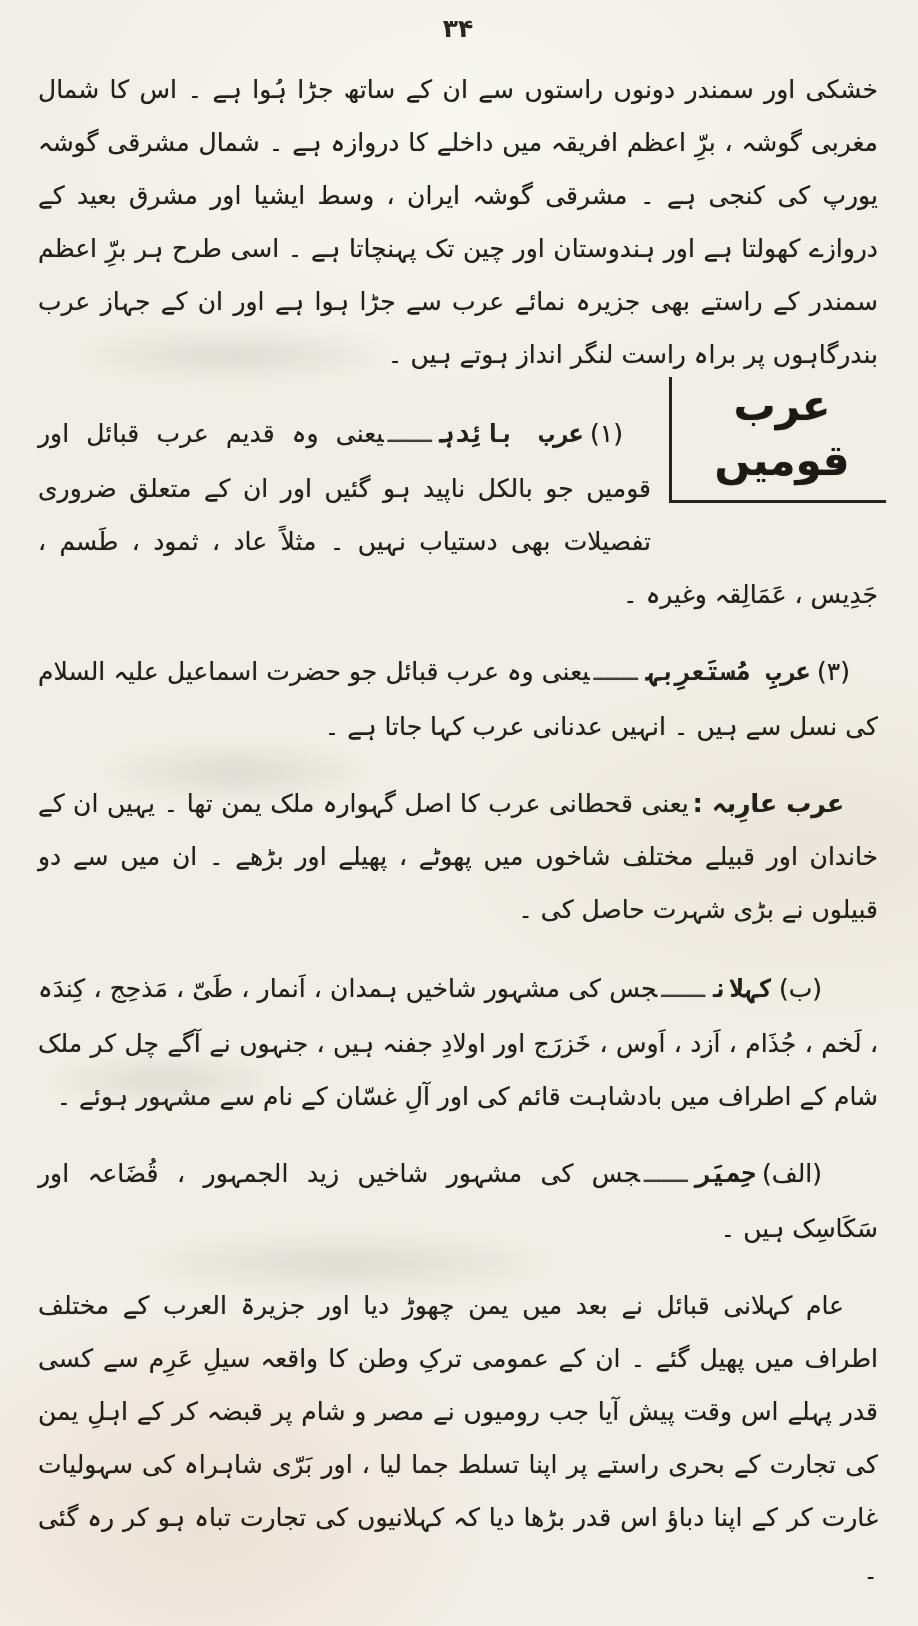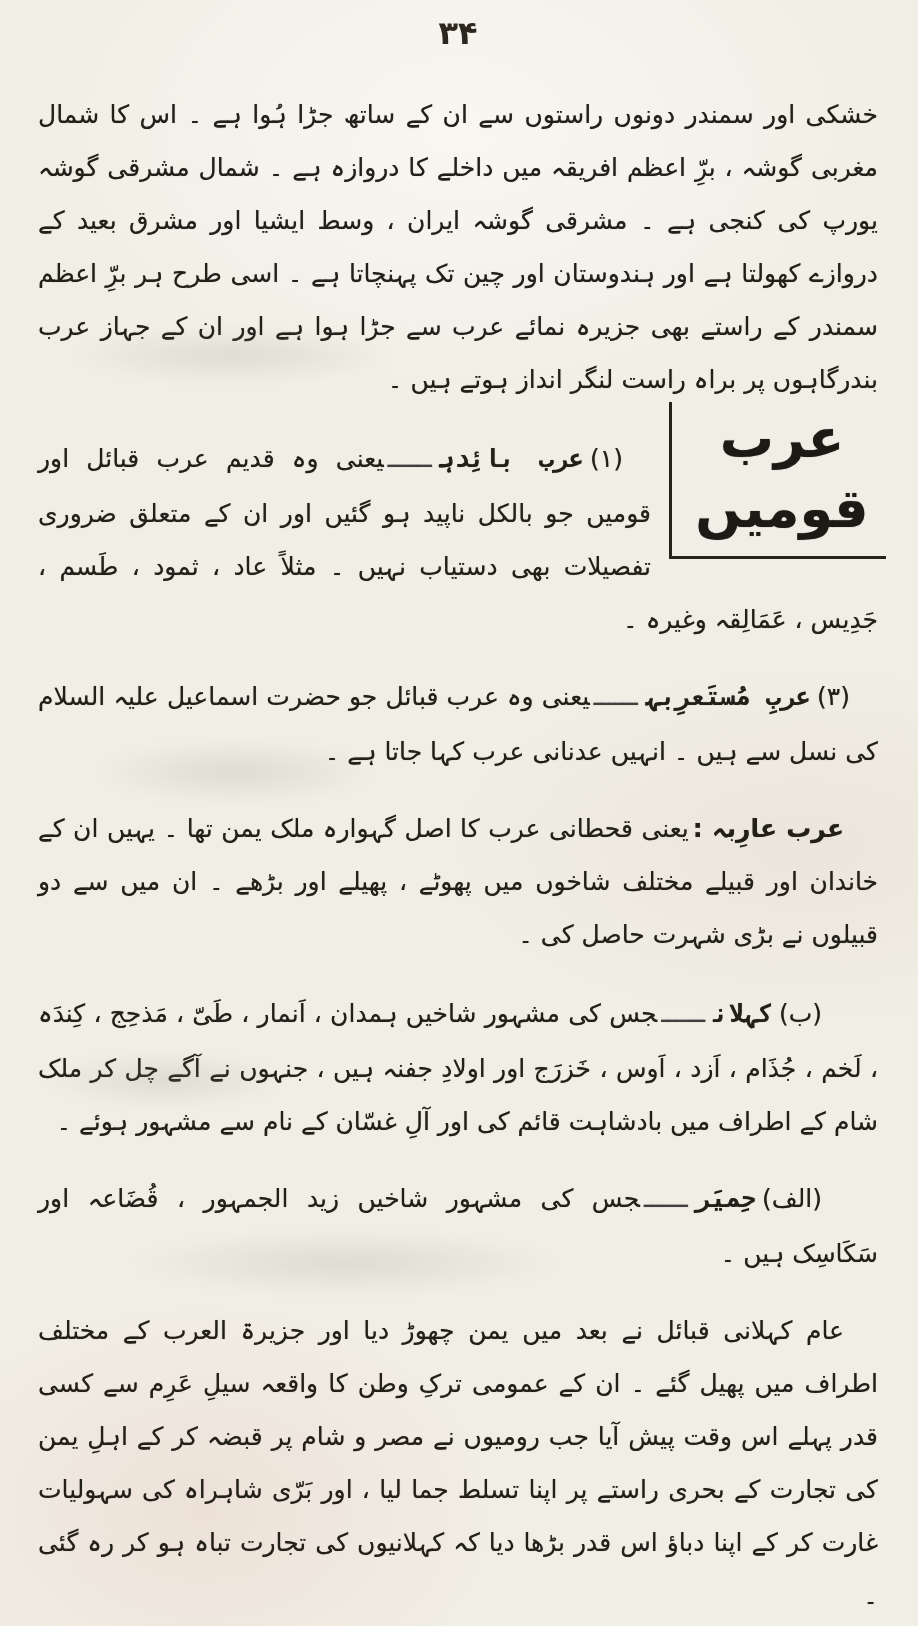--- a/index.html
+++ b/index.html
@@ -21,22 +21,22 @@
   .ghost {
     position: absolute; pointer-events: none;
     border-radius: 50%; filter: blur(7px);
     background: radial-gradient(closest-side, rgba(140,140,128,.20), rgba(140,140,128,0));
   }
   .g1 { top: 328px; left: 70px;  width: 330px; height: 54px; }
   .g2 { top: 742px; left: 95px;  width: 280px; height: 60px; }
   .g3 { top: 1054px; left: 45px; width: 240px; height: 52px; }
   .g4 { top: 1232px; left: 130px; width: 430px; height: 62px; }
   .page-number {
-    text-align: center; font-size: 32px; font-weight: bold;
-    color: #2b271f; margin: 0 0 36px;
+    text-align: center; font-size: 25px; font-weight: bold;
+    color: #2b271f; margin: 0 0 20px;
   }
   .para {
     font-size: 25px; line-height: 53px;
     text-align: justify; text-justify: inter-word;
     color: #23201a; margin: 0 0 26px;
     text-shadow: 0 0 0.7px rgba(35,30,24,.55);
   }
   .indent  { text-indent: 34px; }
   .item    { text-indent: 28px; margin-bottom: 24px; }
   .subitem { text-indent: 56px; margin-bottom: 24px; }
@@ -46,21 +46,21 @@
   .dash  { padding: 0 4px; color: #404040; }
   .lead  { font-weight: bold; padding-left: 4px; margin-top: 32px; }
   .heading-box {
     float: right;
     width: 196px;
     margin: -30px -8px 16px 18px;
     padding: 2px 6px 12px 12px;
     border-left: 3px solid #26231d;
     border-bottom: 3px solid #26231d;
     text-align: center;
-    font-size: 54px; font-weight: bold; line-height: 1.3;
+    font-size: 42px; font-weight: bold; line-height: 1.3;
     color: #1d1a15;
     text-shadow: 0 0 1px rgba(29,26,21,.6);
   }
   .section::after { content: ""; display: block; clear: both; }
 </style>
 </head>
 <body>
 
 <div class="sheet">
 

